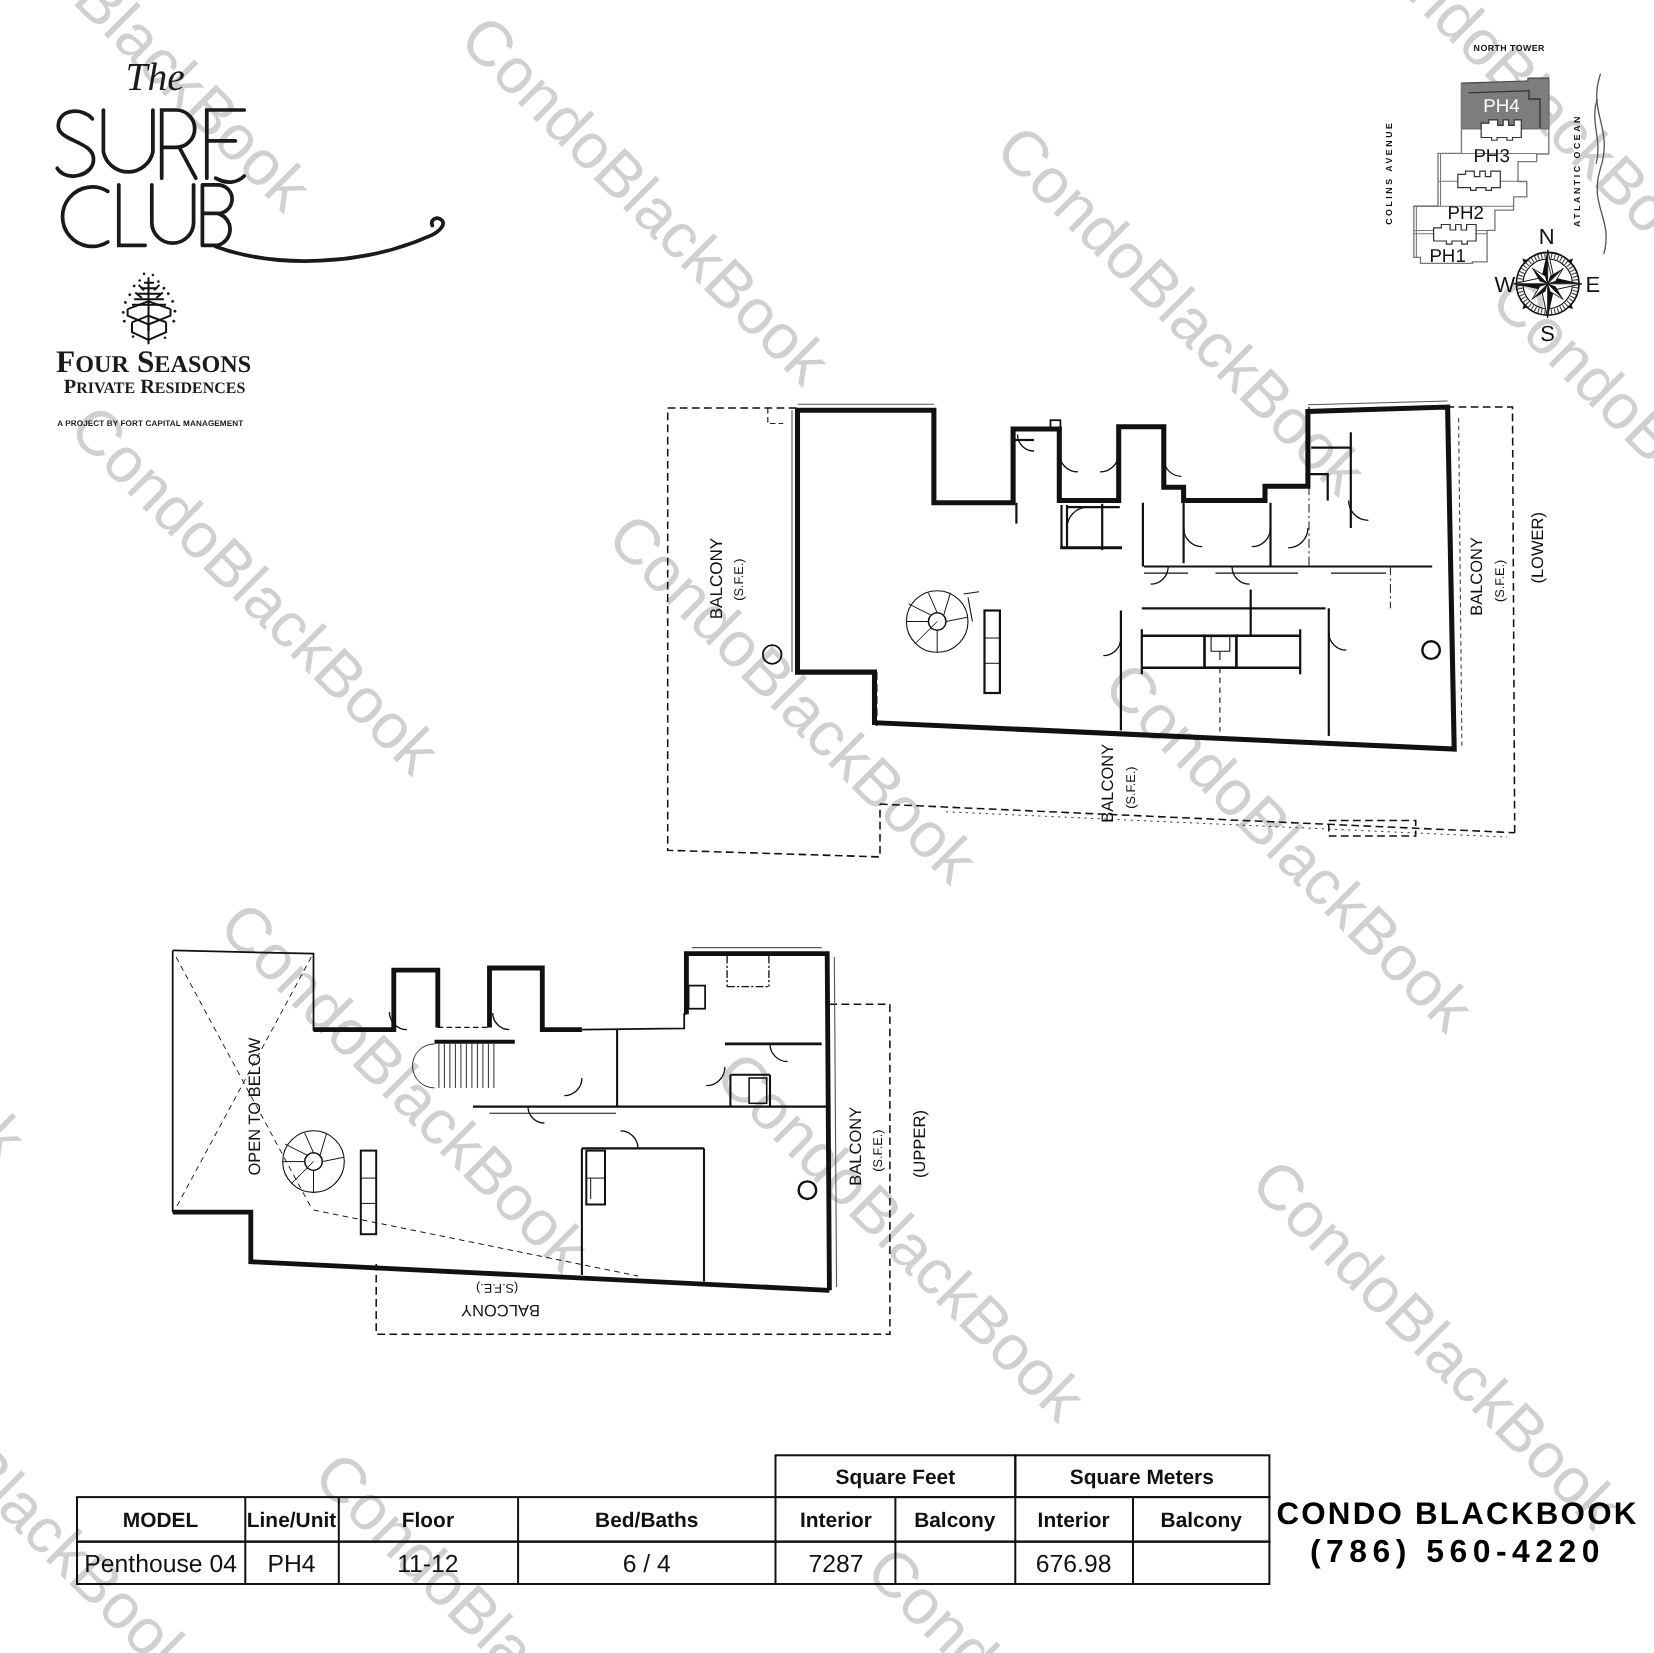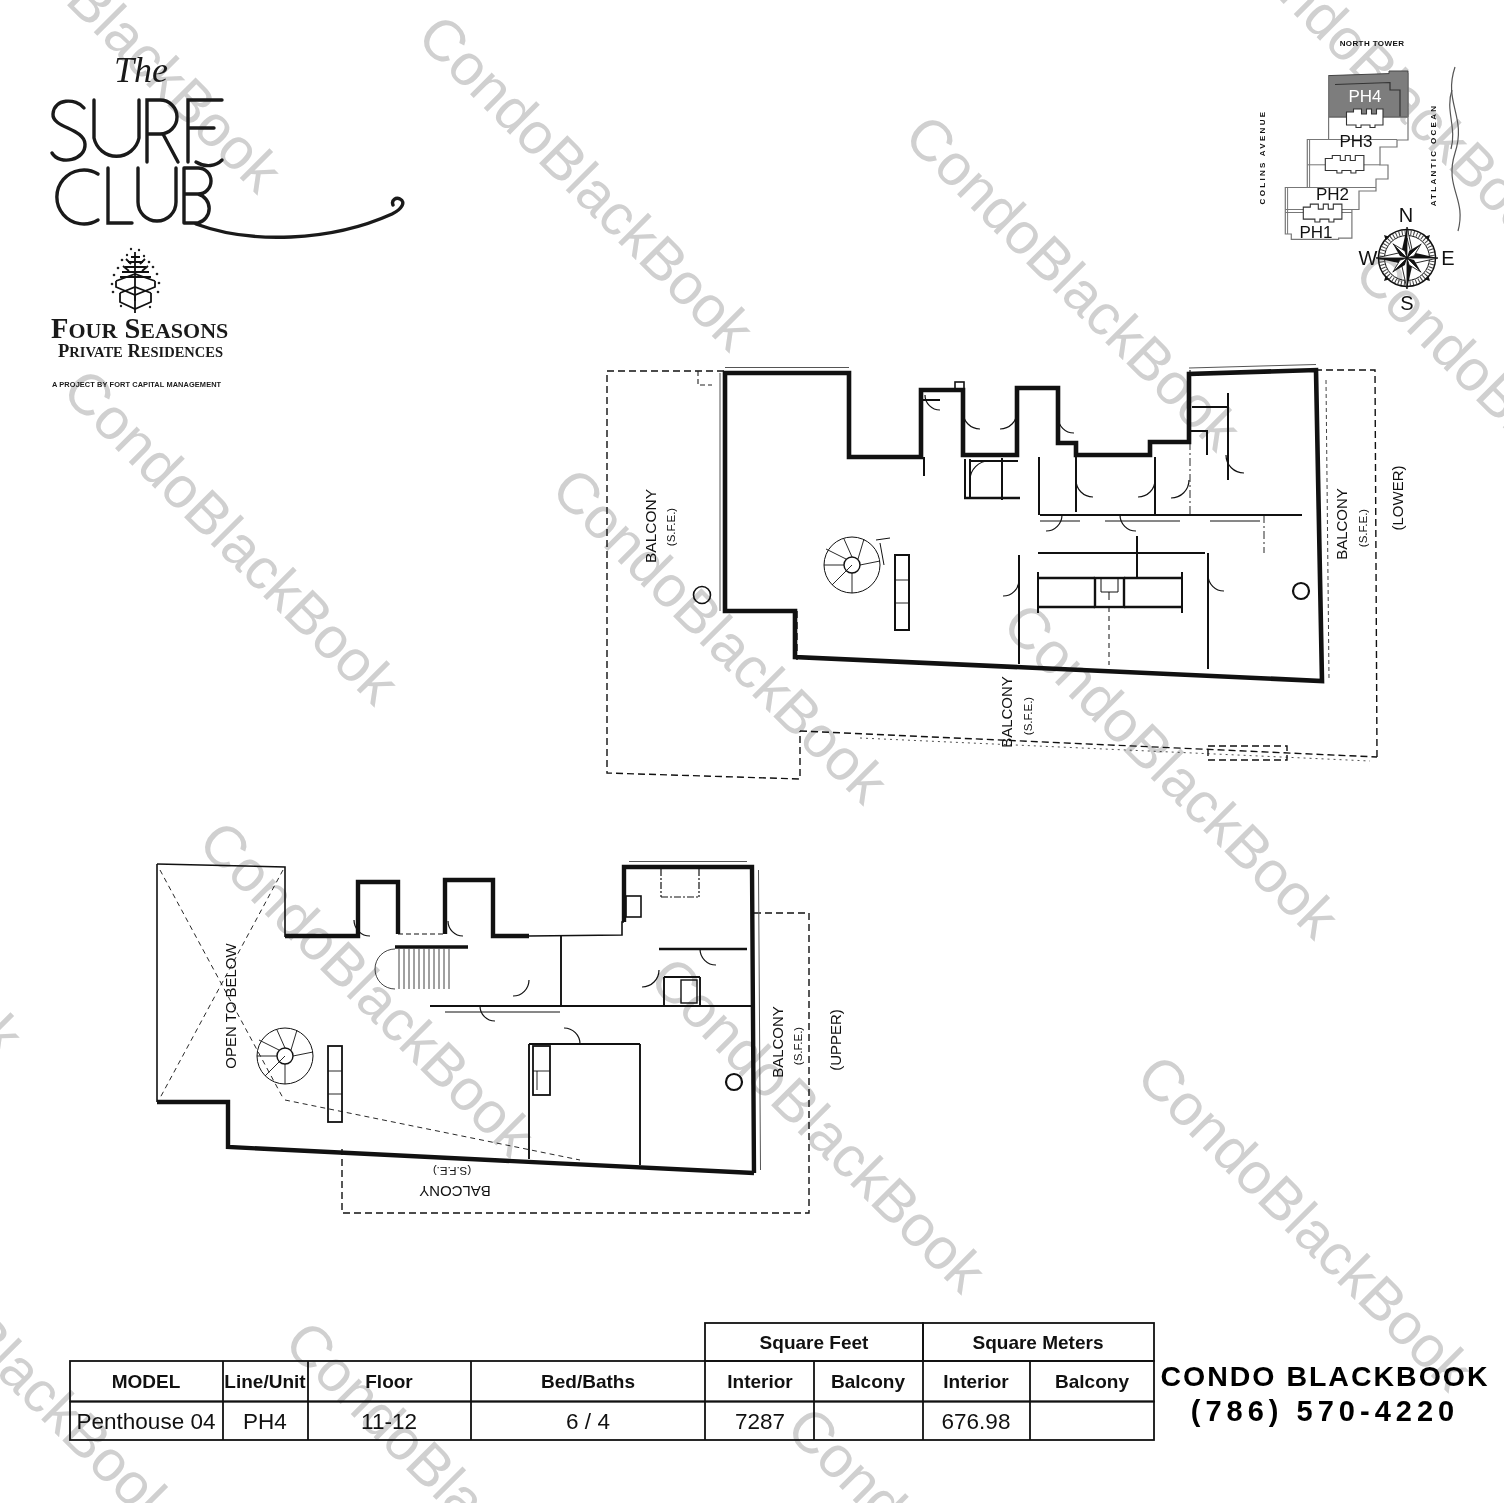--- a/index.html
+++ b/index.html
@@ -343,14 +343,14 @@
     <text x="389" y="129">11-12</text>
     <text x="588" y="129">6 / 4</text>
     <text x="760" y="129">7287</text>
     <text x="976" y="129">676.98</text>
   </g>
 </svg>
 </div>
 
 <div class="abs" style="left:1155px;top:1360px;width:340px;text-align:center;z-index:2;">
   <div style="font-weight:bold;font-size:28.5px;letter-spacing:2px;">CONDO&nbsp;BLACKBOOK</div>
-  <div style="font-weight:bold;font-size:29px;letter-spacing:5px;margin-top:2px;">(786) 570-4220</div>
+  <div style="font-weight:bold;font-size:29px;letter-spacing:5px;margin-top:2px;">(786) 560-4220</div>
 </div>
 
 </body></html>

